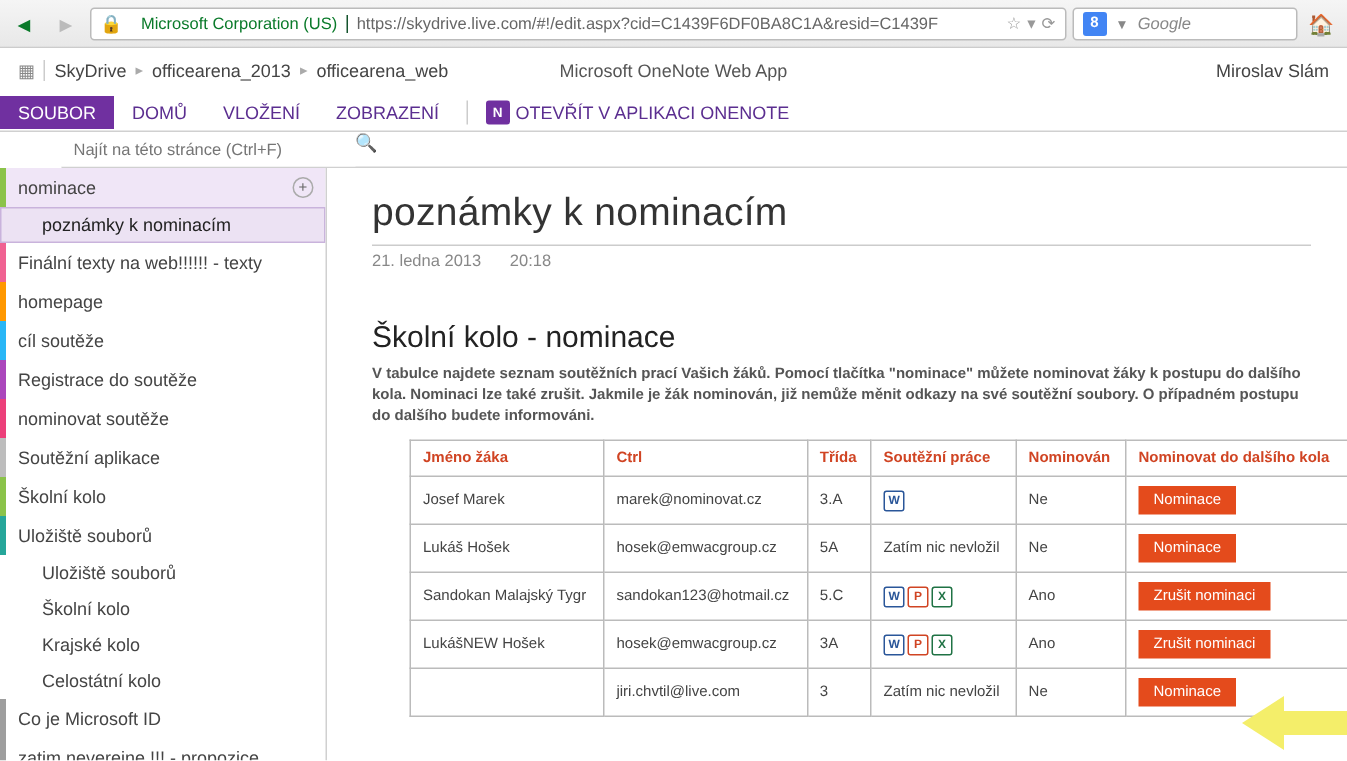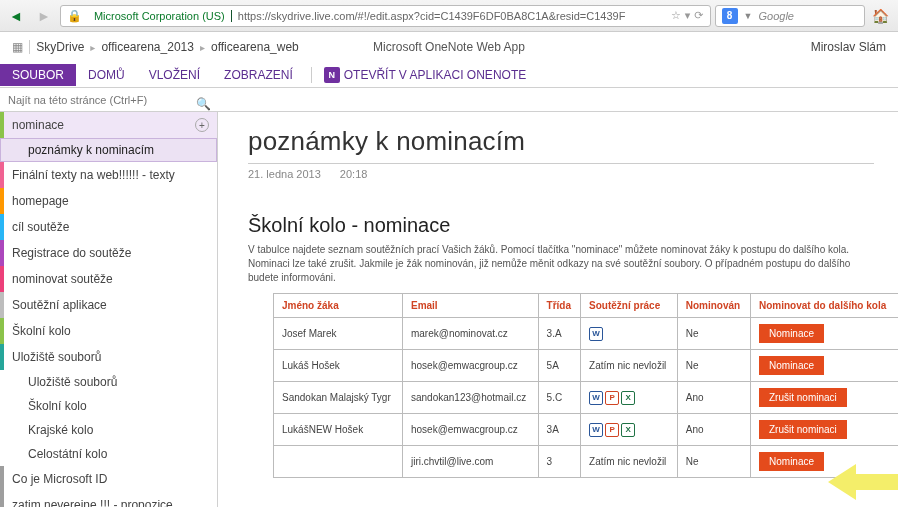--- a/index.html
+++ b/index.html
@@ -28,21 +28,21 @@
   
   
   .ribbon { height: 26px; display: flex; align-items: center; border-bottom: 1px solid #d0d0d0; font-size: 12px; }
   .rtab { padding: 4px 12px; color: #5b2e90; cursor: pointer; }
   .rtab.active { background: #7030a0; color: #fff; }
   .rsep { width: 1px; height: 16px; background: #ccc; margin: 0 6px; }
   .onenote-ico { width: 16px; height: 16px; background: #7030a0; color: #fff; font-size: 9px; font-weight: bold; display: inline-flex; align-items: center; justify-content: center; margin-right: 4px; border-radius: 2px; }
   .open-in { color: #5b2e90; display: flex; align-items: center; padding: 0 6px; cursor:pointer;}
   
   
-  .find-bar { height: 24px; border-bottom: 1px solid #d0d0d0; display:flex; align-items:flex-end;}
+  .find-bar { height: 24px; border-bottom: 1px solid #d0d0d0; display:flex; align-items:flex-start;margin-left:41px;}
   .find-input { width: 196px; border:none; font-size:11px; color:#888; padding:0 8px; height:100%; }
   .find-mag { color:#666; margin-right:8px; font-size:12px;}
   
   
   .main { display: flex; height: calc(507px - 32px - 30px - 26px - 24px); }
   .sidebar { width: 218px; border-right: 1px solid #d0d0d0; overflow: hidden; font-size: 12px; }
   .section { height: 26px; display: flex; align-items: center; padding-left: 12px; position: relative; cursor:pointer; color:#444;}
   .section::before { content:""; position:absolute; left:0; top:0; bottom:0; width:4px; background: var(--c,#999); }
   .section.selected { background: #f0e6f7; }
   .add-page { position:absolute; right:8px; width:14px; height:14px; border:1px solid #aaa; border-radius:50%; display:flex; align-items:center; justify-content:center; font-size:10px; color:#666;}
@@ -50,21 +50,21 @@
   .page-item.selected { background:#ece2f3; color:#222; box-shadow: inset 0 0 0 1px #c9b3dc;}
   
   .content { flex:1; padding: 10px 24px 0 30px; overflow:hidden; position:relative;}
   .note-title { font-size: 26px; color: #333; font-weight:300; letter-spacing:0.2px; margin-top:4px;}
   .title-underline { border-bottom: 1px solid #ccc; margin-top: 6px; width: 100%; }
   .note-meta { color:#888; font-size:11px; margin-top:4px; }
   .note-meta span+span { margin-left: 16px;}
   
   .doc-frame { margin-top: 34px; background:#fff; }
   .doc-h { font-size: 20px; color:#222; font-weight:400; margin-bottom:6px;}
-  .doc-p { font-size: 10px; color:#555; line-height:1.4; margin-bottom:8px;}
+  .doc-p { font-size: 10px; color:#555; line-height:1.4; margin-bottom:8px;font-weight:bold;}
   table.tbl { border-collapse: collapse; width: 100%; font-size:10px;margin-left:25px; }
   .tbl th, .tbl td { border:1px solid #bbb; padding:6px 8px; text-align:left; vertical-align:middle;}
   .tbl th { color:#d04423; font-weight:600; background:#fff; font-size:10px;}
   .tbl td { color:#444; height:26px;}
   .btn-nom { background:#e44b1c; color:#fff; border:none; padding:4px 10px; font-size:10px; cursor:pointer;}
   .file-ico { width:14px; height:14px; display:inline-block; margin-right:2px; border:1px solid #999; border-radius:2px; font-size:8px; text-align:center; line-height:12px; font-weight:bold;}
   .w { color:#2a5699; border-color:#2a5699;}
   .p { color:#d04423; border-color:#d04423;}
   .x { color:#1f7244; border-color:#1f7244;}
   
@@ -152,21 +152,21 @@
       <span>20:18</span>
     </div>
 
     <div class="doc-frame">
       <div class="doc-h">Školní kolo - nominace</div>
       <div class="doc-p">V tabulce najdete seznam soutěžních prací Vašich žáků. Pomocí tlačítka "nominace" můžete nominovat žáky k postupu do dalšího kola. Nominaci lze také zrušit. Jakmile je žák nominován, již nemůže měnit odkazy na své soutěžní soubory. O případném postupu do dalšího budete informováni.</div>
       <table class="tbl">
         <thead>
             <tr id="thead-row">
               <th>Jméno žáka</th>
-              <th>Email</th>
+              <th>Ctrl</th>
               <th>Třída</th>
               <th>Soutěžní práce</th>
               <th>Nominován</th>
               <th>Nominovat do dalšího kola</th>
             </tr>
           </thead>
         <tbody id="tbody">
             <tr>
               <td>Josef Marek</td>
               <td>marek@nominovat.cz</td>

